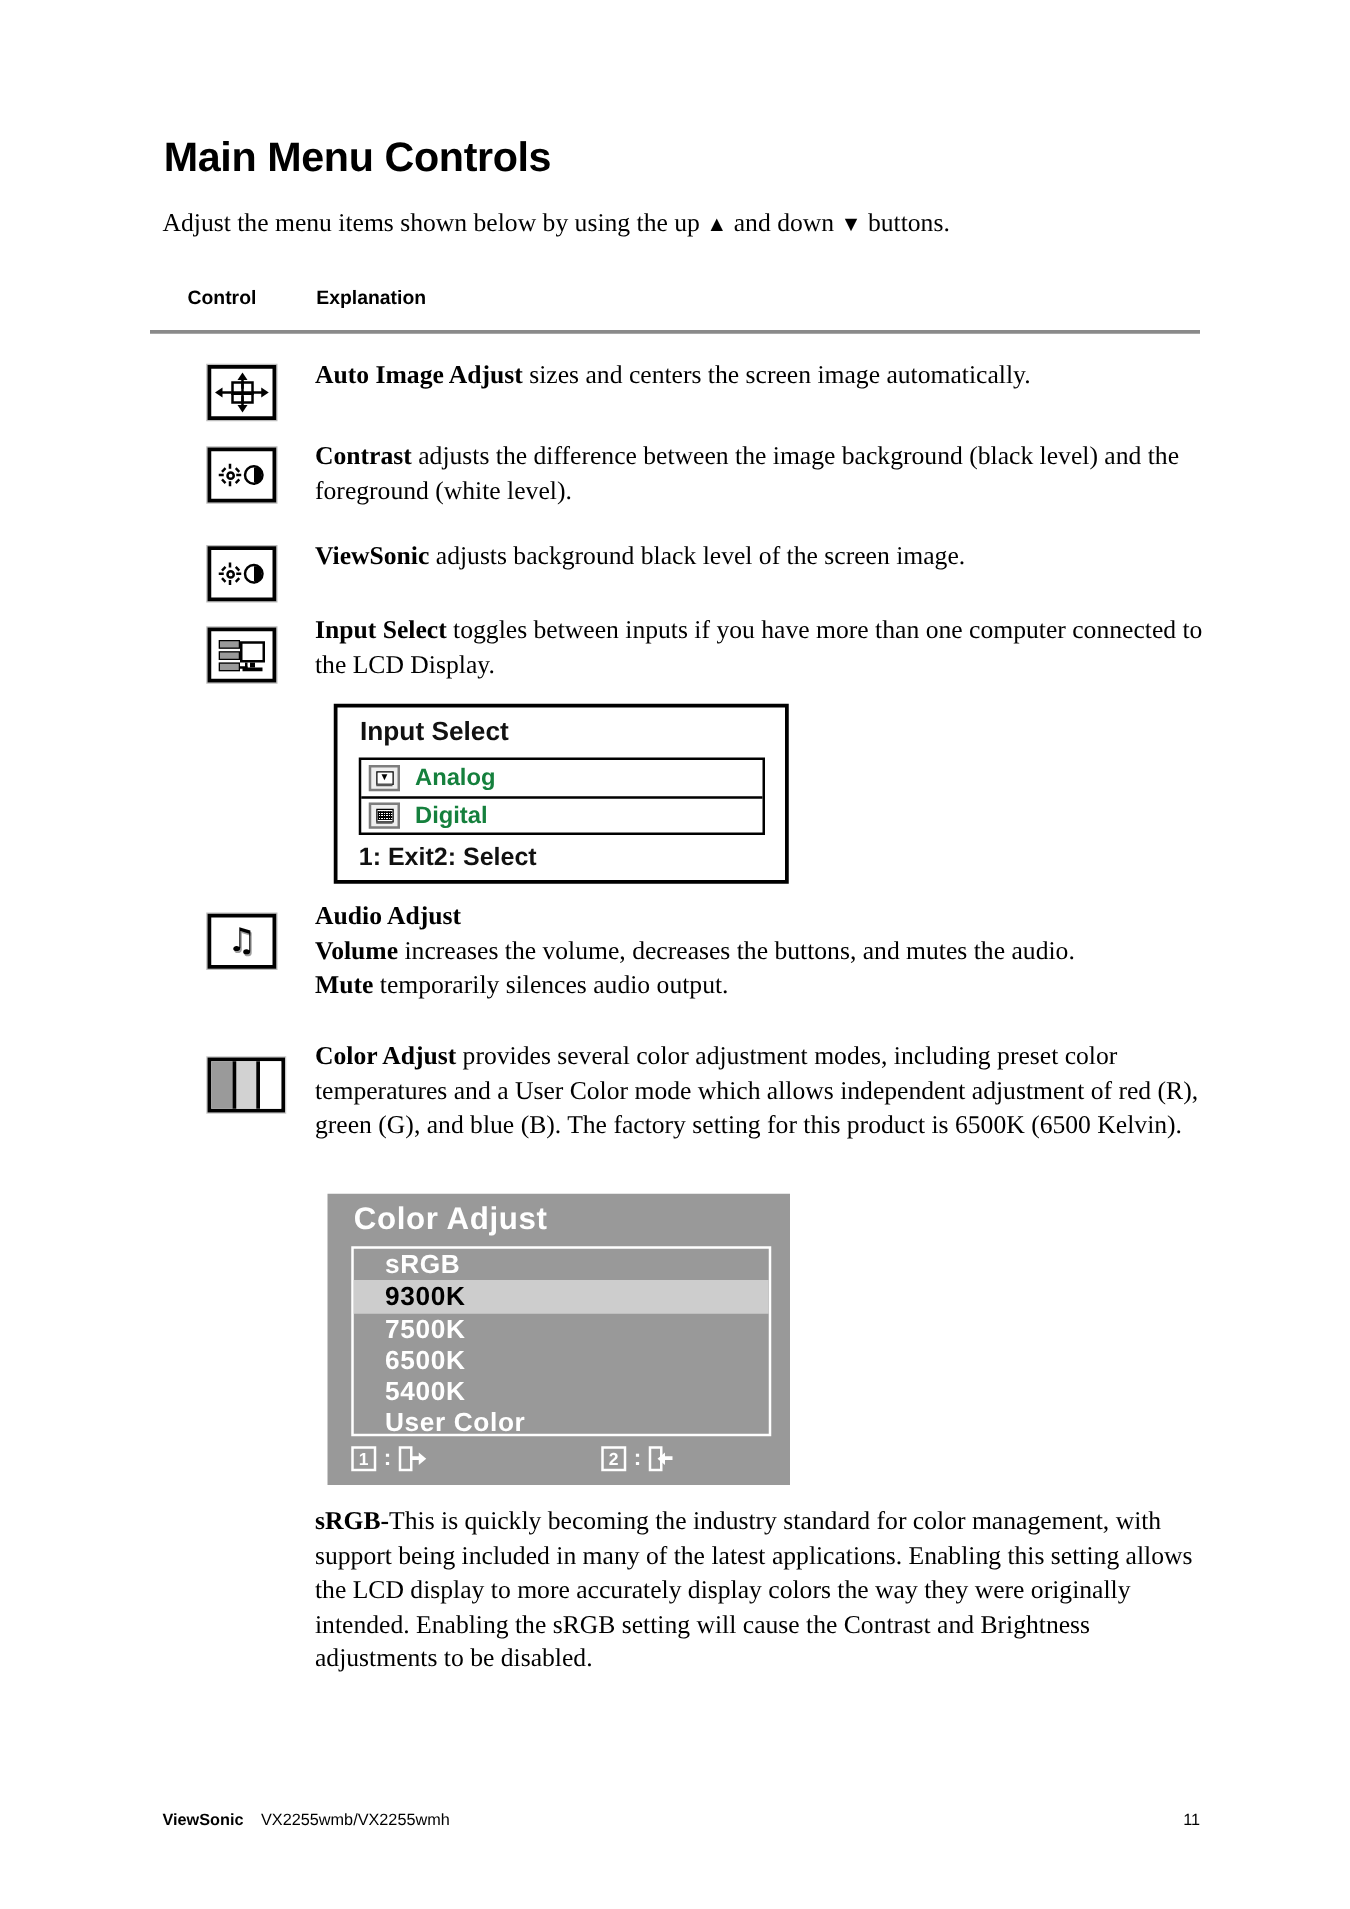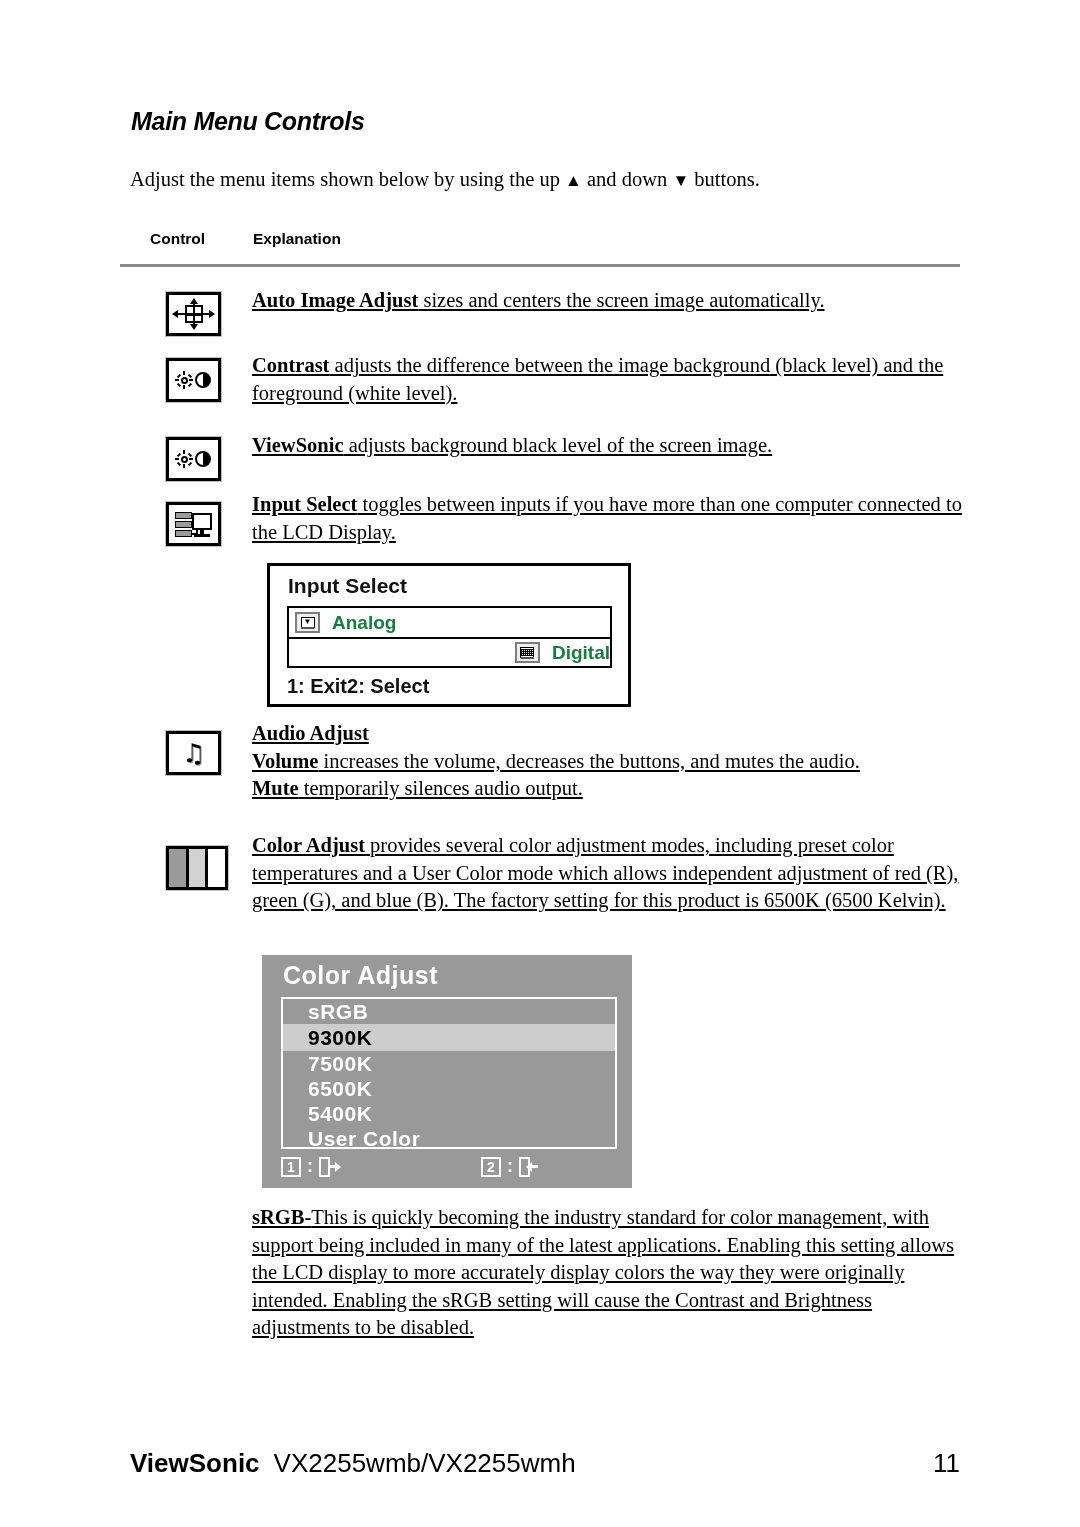--- a/index.html
+++ b/index.html
@@ -23,24 +23,23 @@
     height: 1527px;
   }
 
   
   .page-title {
     position: absolute;
     left: 131px;
     top: 107px;
     font-family: "Liberation Sans", sans-serif;
     font-weight: bold;
-    font-size: 25px;
+    font-size: 33px;
     letter-spacing: -0.3px;
     color: #000;
-    font-style: italic;
   }
 
   .intro-line {
     position: absolute;
     left: 130px;
     top: 168px;
     font-size: 20.5px;
     white-space: nowrap;
     text-align: right;
   }
@@ -64,21 +63,20 @@
     width: 840px;
     height: 3px;
     background: #8a8a8a;
   }
   .row-text {
     position: absolute;
     left: 252px;
     font-size: 20.5px;
     line-height: 27.5px;
     width: 712px;
-    text-decoration: underline;
   }
   .row-text b { font-weight: bold; }
 
   
   .icon-frame {
     position: absolute;
     box-sizing: border-box;
     background: #fff;
     border: 3px solid #000;
     box-shadow: 0 0 0 1px #bdbdbd;
@@ -191,21 +189,21 @@
   }
   .osd-input .osd-list {
     position: absolute; left: 17px; top: 40px;
     width: 325px; height: 62px;
     border: 2.5px solid #000; box-sizing: border-box;
   }
   .osd-input .osd-row {
     height: 50%; display: flex; align-items: center; box-sizing: border-box;
     padding-left: 6px;
   }
-  .osd-input .osd-row + .osd-row { border-top: 2.5px solid #000; justify-content: flex-end; }
+  .osd-input .osd-row + .osd-row { border-top: 2.5px solid #000; }
   .osd-input .osd-row .lbl {
     font-weight: bold; font-size: 19px; margin-left: 12px; color: #15803d;
   }
   .mini-mon {
     position: relative; width: 25px; height: 21px;
     border: 2px solid #7d7d7d; background: #efefef; box-sizing: border-box;
     flex: 0 0 auto;
   }
   .mini-mon .scr {
     position: absolute; left: 3.5px; top: 2.5px; right: 3.5px; height: 11px;
@@ -285,21 +283,21 @@
     position: absolute; top: 50%; margin-top: -5px;
     width: 0; height: 0;
     border-top: 5px solid transparent; border-bottom: 5px solid transparent;
   }
   .foot-left  { position: absolute; left: 0; top: 0; }
   .foot-right { position: absolute; left: 200px; top: 0; }
 
   
   .pg-footer {
     position: absolute; left: 130px; top: 1448px; width: 830px;
-    font-family: "Liberation Sans", sans-serif; font-size: 26px;
+    font-family: "Liberation Sans", sans-serif; font-size: 13px;
   }
   .pg-footer .brand { font-weight: bold; }
   .pg-footer .model { margin-left: 14px; }
   .pg-footer .pgnum { position: absolute; right: 0; top: 0; }
 </style>
 </head>
 <body>
 
 <div class="page">
 

